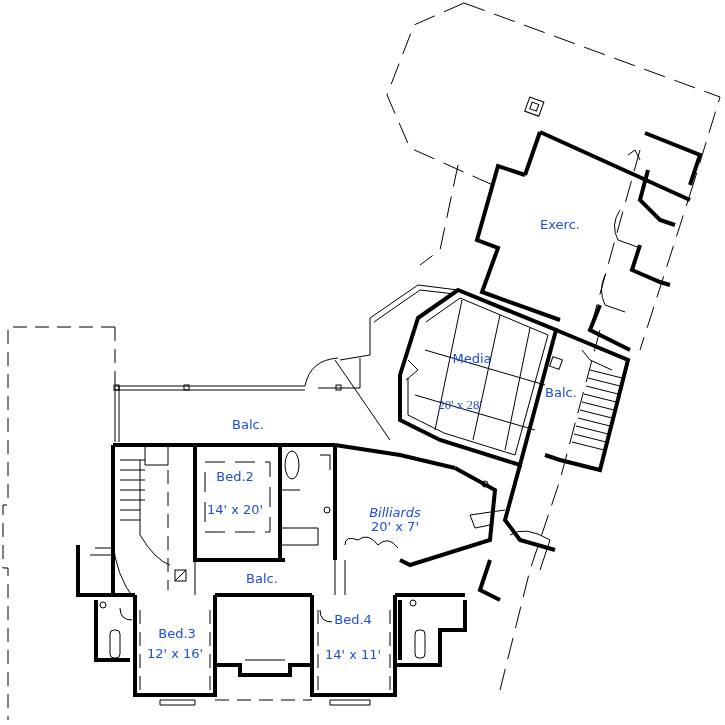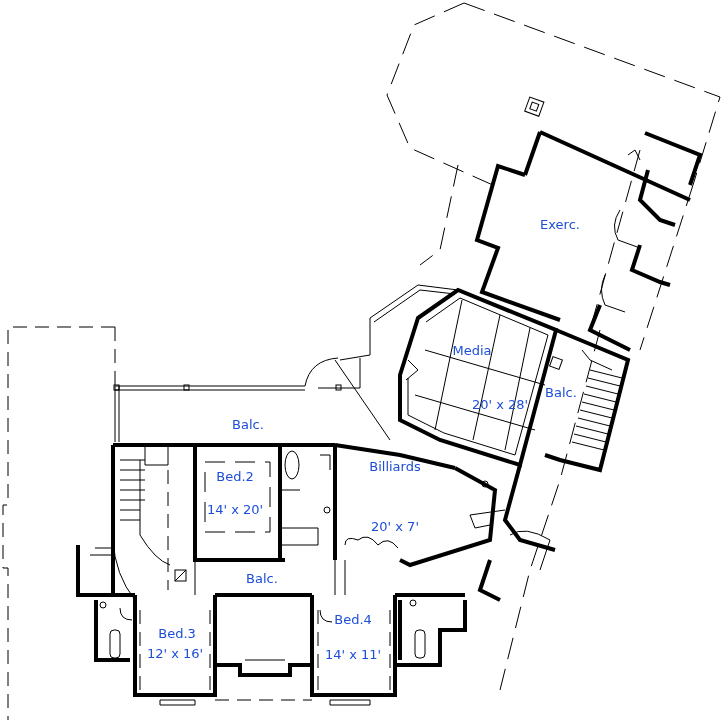--- a/index.html
+++ b/index.html
@@ -131,25 +131,25 @@
     <path class="wall" d="M520,465 L505,520 L520,540 L555,550 M490,560 L480,590 L500,600"></path>
   </g>
 
   <g>
     <path class="thin" d="M113,540 Q115,575 135,600"></path>
     <path class="thin" d="M95,548 L113,548 M90,555 L113,555"></path>
   </g>
 </svg>
 
 <div class="lbl c" style="left:560px;top:218px;">Exerc.</div>
-<div class="lbl c" style="left:472px;top:344px;">Media</div>
-<div class="lbl c" style="left:500px;top:398px;">20' x 28'</div>
+<div class="lbl c" style="left:472px;top:352px;">Media</div>
+<div class="lbl c" style="left:460px;top:398px;font-family:Liberation Serif, serif;">20' x 28'</div>
 <div class="lbl c" style="left:561px;top:386px;">Balc.</div>
 <div class="lbl c" style="left:248px;top:418px;">Balc.</div>
 <div class="lbl c" style="left:235px;top:470px;text-align:right;">Bed.2</div>
 <div class="lbl c" style="left:235px;top:503px;">14' x 20'</div>
-<div class="lbl c" style="left:395px;top:460px;">Billiards</div>
+<div class="lbl c" style="left:395px;top:506px;font-style:italic;">Billiards</div>
 <div class="lbl c" style="left:395px;top:520px;">20' x 7'</div>
 <div class="lbl c" style="left:262px;top:572px;">Balc.</div>
 <div class="lbl c" style="left:177px;top:627px;text-align:center;">Bed.3</div>
 <div class="lbl c" style="left:175px;top:647px;">12' x 16'</div>
 <div class="lbl c" style="left:353px;top:613px;">Bed.4</div>
 <div class="lbl c" style="left:353px;top:648px;">14' x 11'</div>
 
 </body></html>

